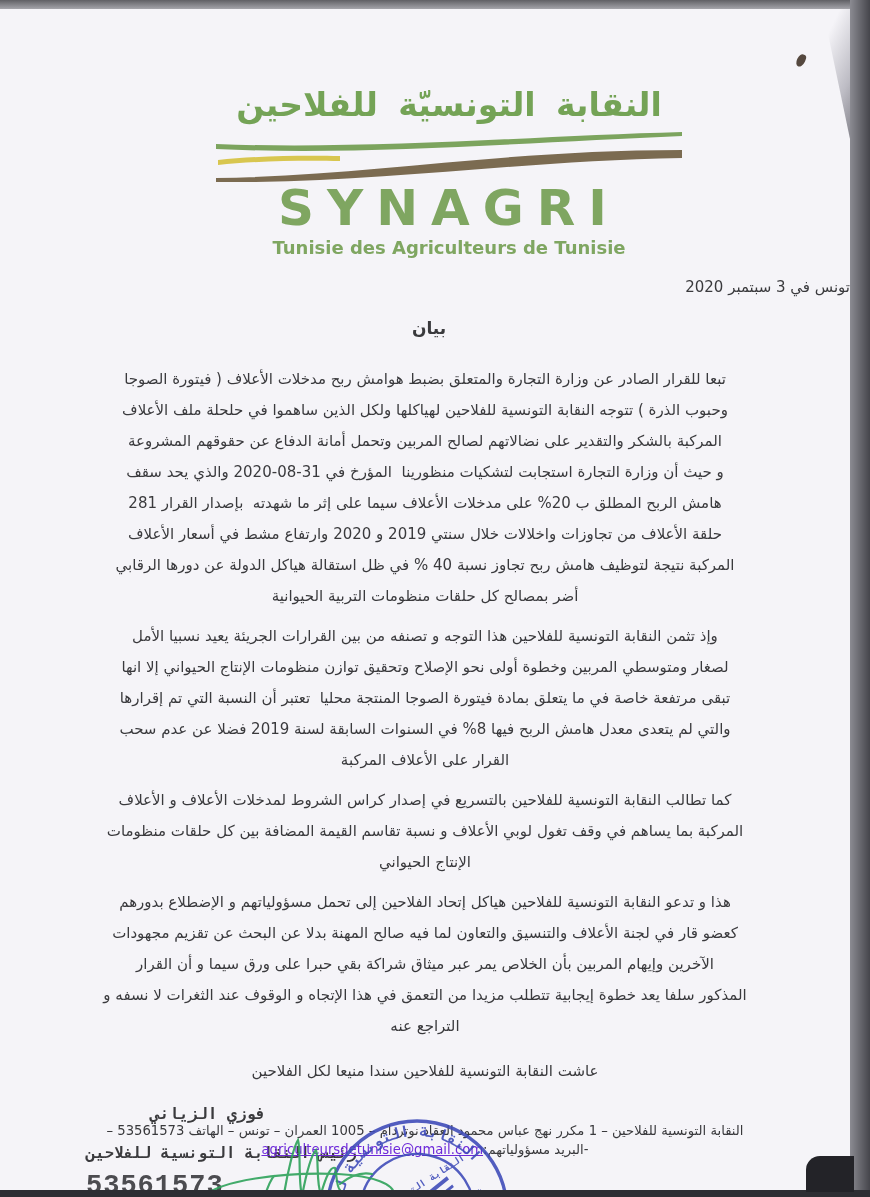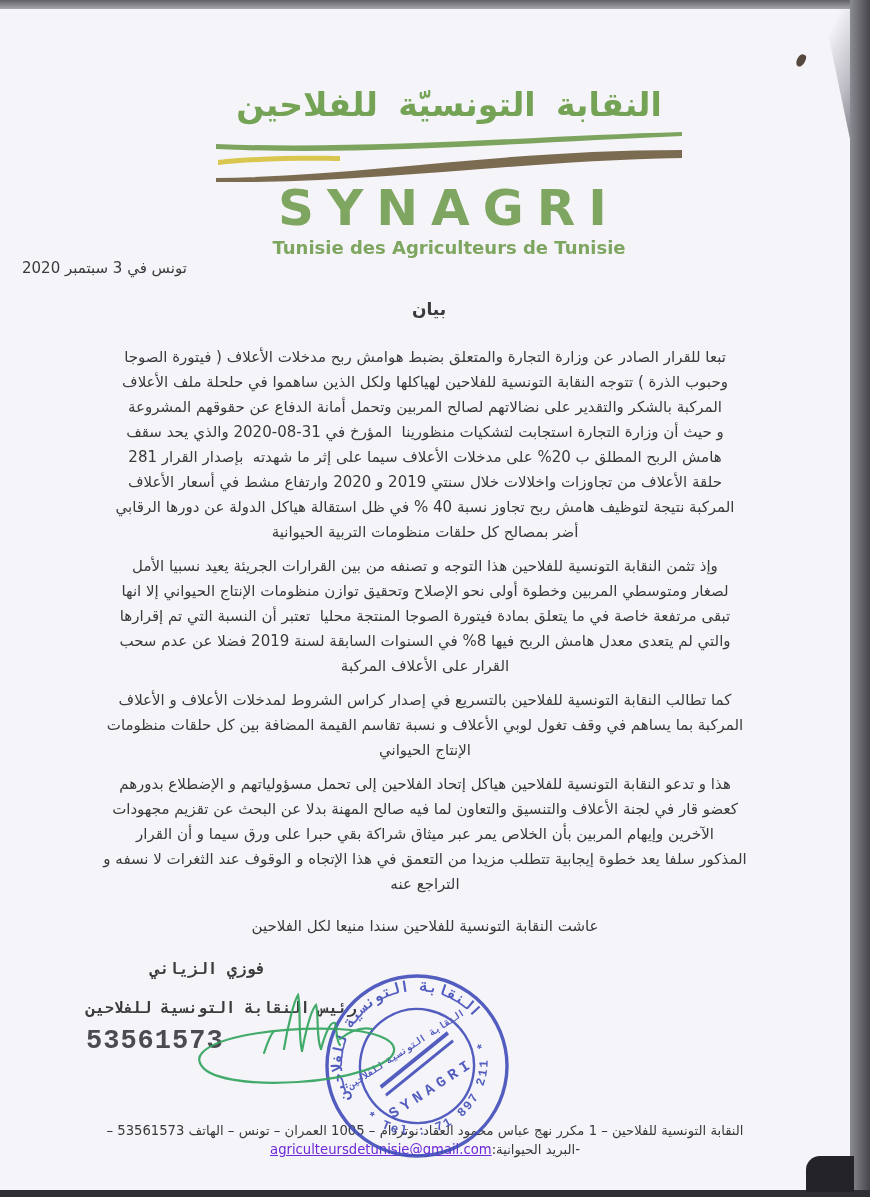--- a/index.html
+++ b/index.html
@@ -26,24 +26,24 @@
   .content{position:absolute;inset:0;direction:rtl;color:#3a3a3d;}
 
   
   .logo-block{margin-top:76px;text-align:center;padding-left:48px;}
   .logo-arabic{font-size:33px;font-weight:bold;color:#74a356;letter-spacing:1px;word-spacing:9px;}
   .swoosh{display:block;margin:6px auto 0;}
   .logo-latin{direction:ltr;font-size:50px;line-height:1.05;font-weight:bold;color:#7fa661;
     letter-spacing:13px;margin-top:0;}
   .logo-subtitle{direction:ltr;font-size:18px;font-weight:bold;color:#7fa661;margin-top:2px;}
 
-  .date-line{margin:1px 0 0 22px;text-align:left;font-size:15px;}
+  .date-line{margin:20px 0 0 22px;text-align:right;font-size:15px;}
   .doc-title{text-align:center;font-weight:bold;font-size:17px;margin-top:22px;padding-left:8px;}
 
-  .para{white-space:pre-line;text-align:center;font-size:15px;line-height:25px;margin:9px 45px 0;}
+  .para{white-space:pre-line;text-align:center;font-size:15px;line-height:31px;margin:9px 45px 0;}
   .para.first{margin-top:26px;}
   .closing{text-align:center;font-size:15px;margin-top:20px;}
 
   .sig-area{position:relative;height:200px;margin-top:2px;font-family:Liberation Mono, monospace;}
   .sig-name{position:absolute;left:150px;top:22px;font-weight:bold;font-size:16px;}
   .sig-role{position:absolute;left:86px;top:62px;font-weight:bold;font-size:15.5px;}
   .sig-phone{position:absolute;left:86px;top:89px;font-weight:bold;font-size:27px;
     color:#4c4c50;letter-spacing:1px;direction:ltr;}
   .stamp-svg{position:absolute;left:316px;top:28px;opacity:.88;z-index:5;pointer-events:none;}
   .sign-svg{position:absolute;left:188px;top:50px;z-index:6;pointer-events:none;}
@@ -136,20 +136,20 @@
           <path d="M133,62 C138,44 143,34 147,36 C149,42 148,54 152,58"></path>
           <path d="M76,66 C80,54 84,46 86,44"></path>
           <path d="M152,52 C162,44 174,40 184,42"></path>
         </g>
       </svg>
     </div>
 
     <div class="footer">
       <div class="footer-line1">النقابة التونسية للفلاحين – 1 مكرر نهج عباس محمود العقاد نوتردام – 1005 العمران – تونس – الهاتف 53561573 –</div>
       <div class="footer-line2">
-        <span>-البريد الحيوانية:</span><a class="email-link">agriculteursdetunisie@gmail.com</a>
+        <span>-البريد مسؤولياتهم:</span><a class="email-link">agriculteursdetunisie@gmail.com</a>
       </div>
     </div>
 
   </div>
 </div>
 
 <div class="speck"></div>
 
 </body></html>

